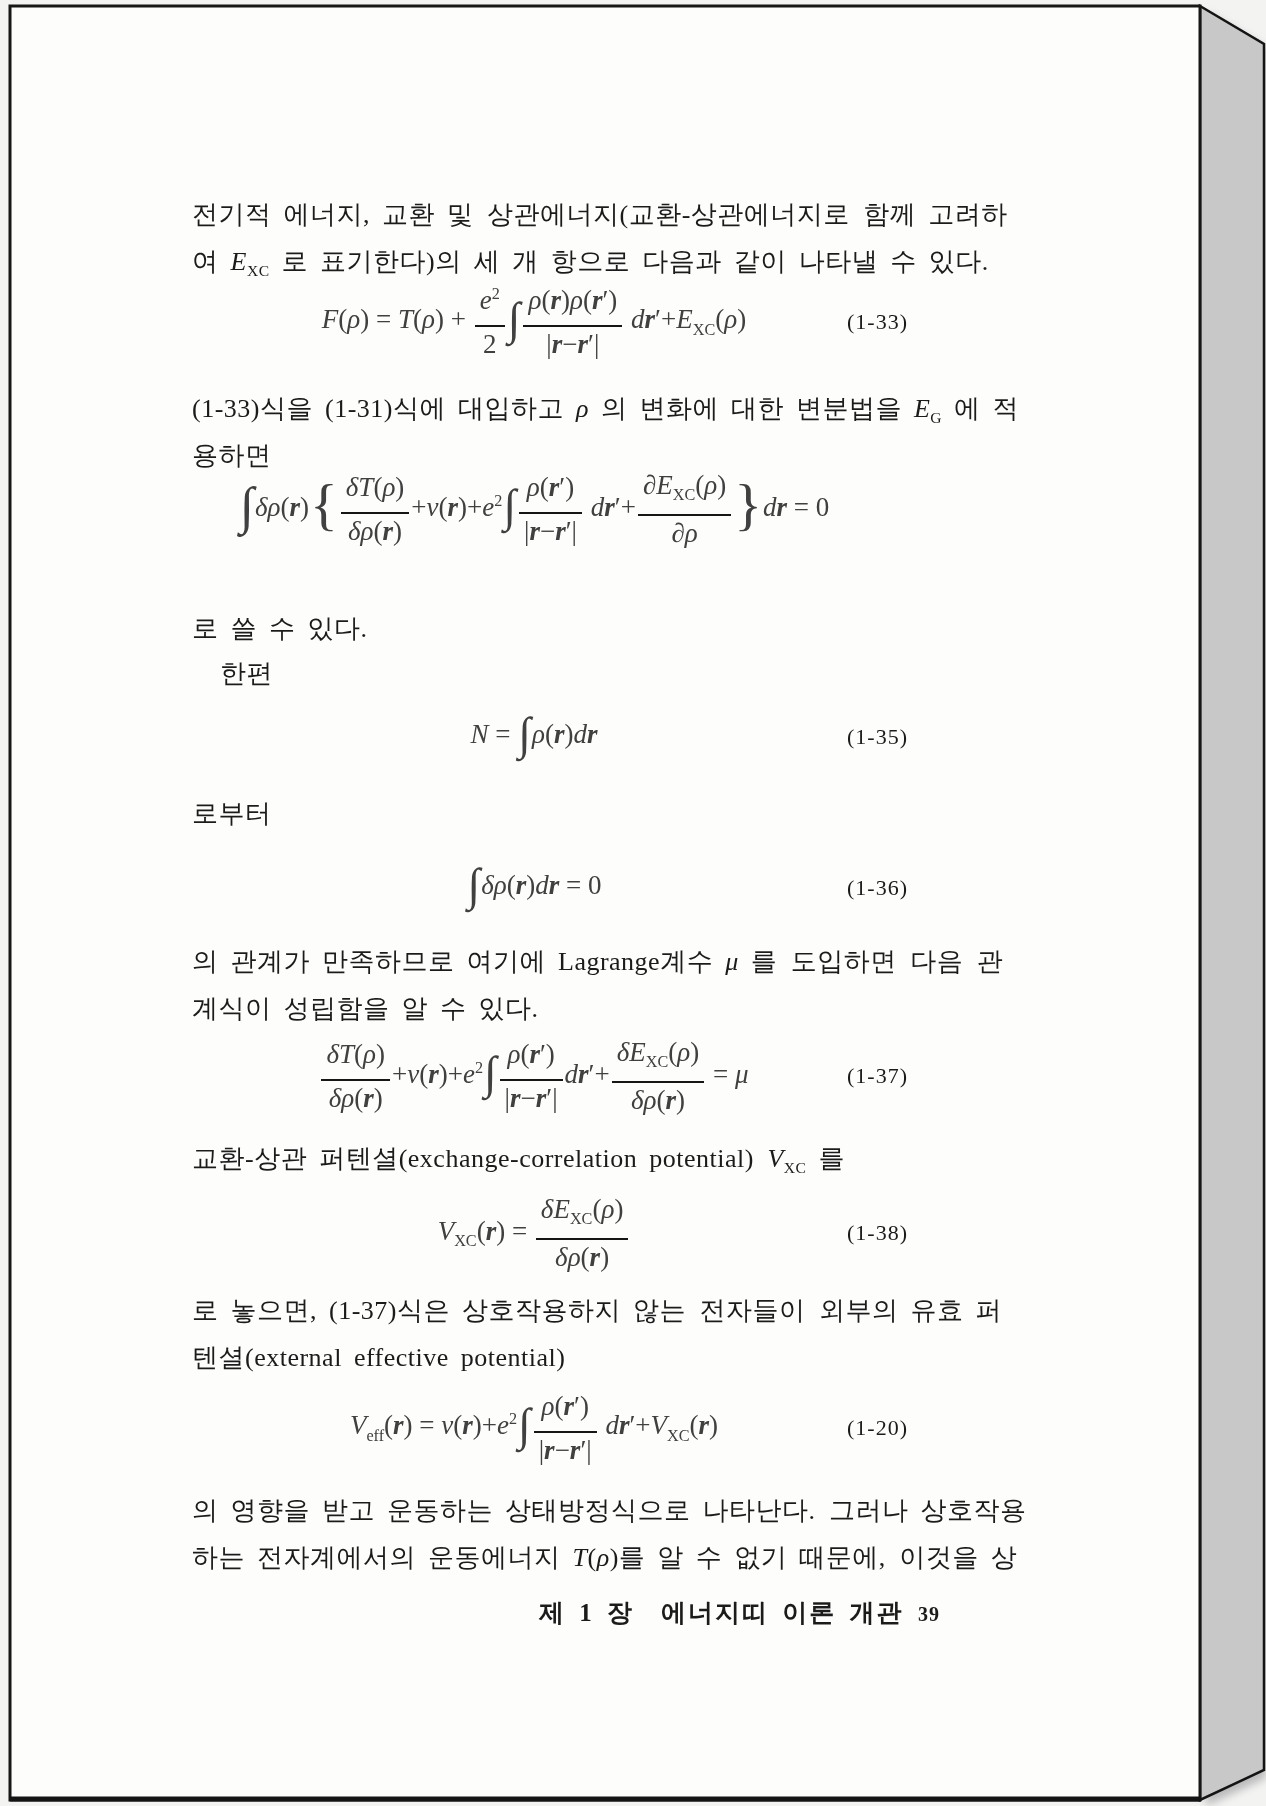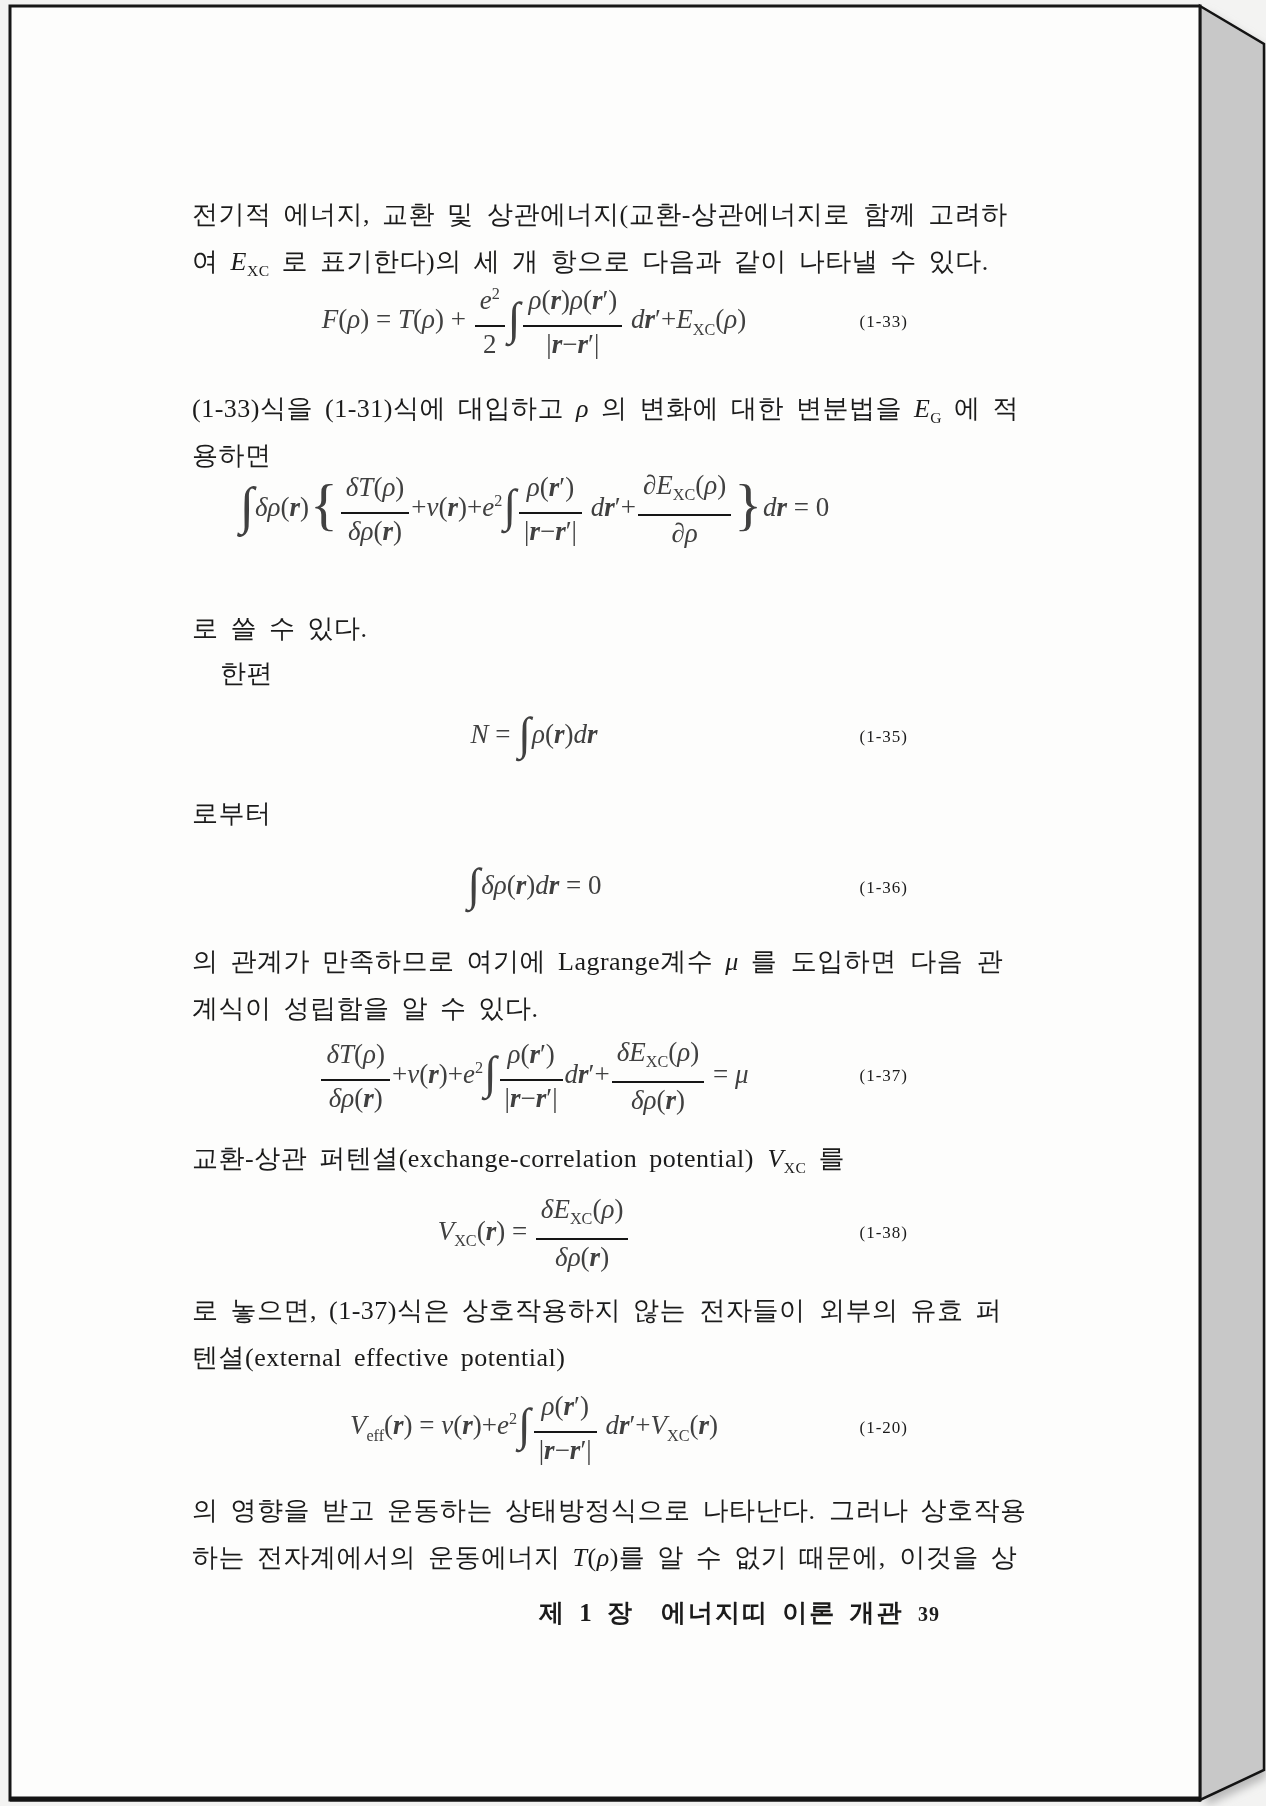--- a/index.html
+++ b/index.html
@@ -10,21 +10,21 @@
   .bl{position:absolute;left:0;width:100%;font-size:26px;letter-spacing:0.5px;
       word-spacing:5px;white-space:nowrap;margin-left:32px;}
   .indent{padding-left:28px;}
   .lab{text-align:right;font-size:25px;letter-spacing:1px;}
   .footer{font-size:25px;font-weight:bold;text-align:right;letter-spacing:2px;}
   .footer .pg{font-size:20px;letter-spacing:1px;}
   .eqrow{position:absolute;left:0;width:100%;display:flex;align-items:center;
          justify-content:center;}
   .eqbody{font-size:27px;white-space:nowrap;color:#404040;}
   .eqlabel{position:absolute;right:0;top:50%;transform:translateY(-50%);
-           font-size:17px;letter-spacing:1px;}
+           font-size:22px;letter-spacing:1px;}
   .frac{display:inline-block;vertical-align:middle;text-align:center;
         line-height:1.12;margin:0 2px;}
   .fn{display:block;padding:0 5px 10px;}
   .fd{display:block;border-top:2px solid #161616;padding:2px 5px 0;}
   .int{font-size:46px;font-style:normal;vertical-align:middle;line-height:1;
        position:relative;top:-3px;margin:0 1px;display:inline-block;}
   .int.big{font-size:52px;}
   .brc{font-size:58px;vertical-align:middle;line-height:1;position:relative;
        top:-4px;display:inline-block;margin:0 1px;}
   sub{font-size:0.6em;} sup{font-size:0.6em;}

